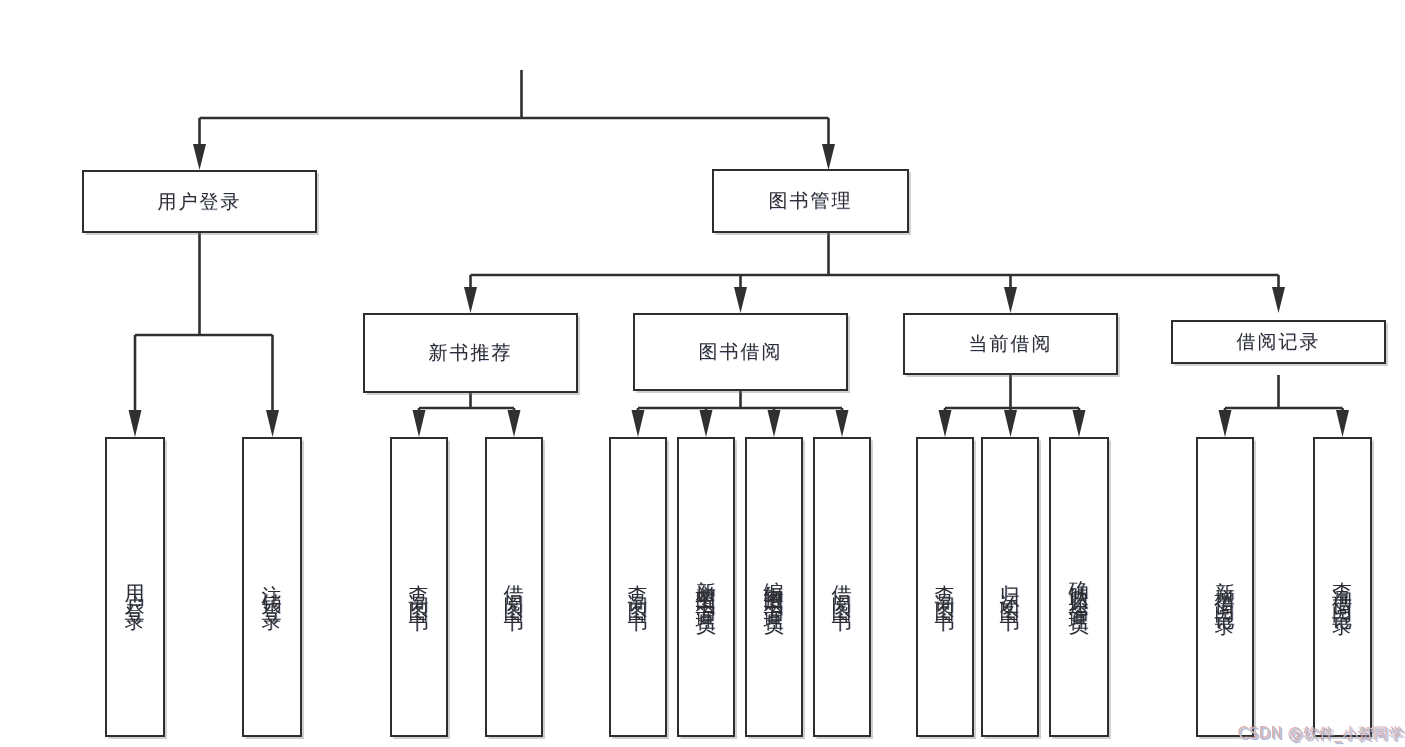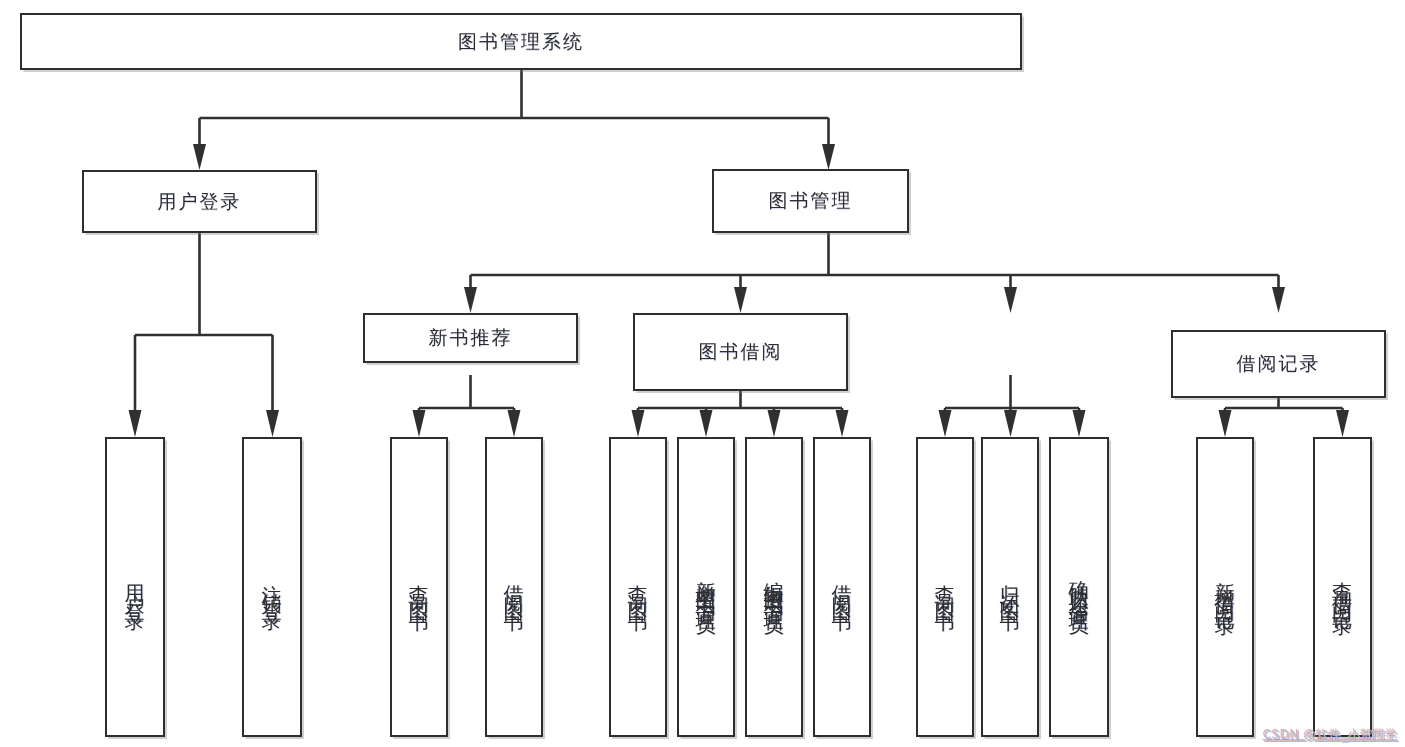--- a/index.html
+++ b/index.html
@@ -52,28 +52,27 @@
   .node.v .lbl {
     writing-mode: vertical-rl;
     text-orientation: mixed;
     font-size: 20px;
     letter-spacing: 9px;
     line-height: 1;
     text-shadow: 1px 0 0 rgba(90,120,200,0.25);
   }
   .watermark {
     position: absolute;
-    right: 7px;
+    right: 0;
     bottom: 3px;
-    font-size: 12px;
+    font-size: 15px;
     color: var(--wm);
     letter-spacing: 0.5px;
     white-space: nowrap;
     text-shadow: -1px -1px 0 rgba(216,106,106,0.55), 1px 1px 0 rgba(106,126,216,0.55);
-    text-decoration: underline;
   }
 </style>
 </head>
 <body>
 
 <div class="canvas">
 
   <svg class="connectors" viewBox="0 0 1405 747" xmlns="http://www.w3.org/2000/svg">
 
     <g>
@@ -117,38 +116,38 @@
       <polygon points="1079,437 1072.5,410 1085.5,410"></polygon>
     </g>
 
     <g>
       <path d="M1278.5,375 V408 M1225,408 H1342.5 M1225,408 V414 M1342.5,408 V414"></path>
       <polygon points="1225,437 1218.5,410 1231.5,410"></polygon>
       <polygon points="1342.5,437 1336,410 1349,410"></polygon>
     </g>
   </svg>
 
-  <div class="node h" style="left:20px;top:13px;width:1002px;height:57px">
-    <span class="lbl">图书管理系统</span>
-  </div>
 
   <div class="node h" style="left:82px;top:170px;width:235px;height:63px">
     <span class="lbl">用户登录</span>
   </div>
   <div class="node h" style="left:712px;top:169px;width:197px;height:64px">
     <span class="lbl">图书管理</span>
   </div>
 
-  <div class="node h" style="left:363px;top:313px;width:215px;height:50px">
+  <div class="node h" style="left:363px;top:313px;width:215px;height:80px">
     <span class="lbl">新书推荐</span>
   </div>
   <div class="node h" style="left:633px;top:313px;width:215px;height:78px">
     <span class="lbl">图书借阅</span>
   </div>
-  <div class="node h" style="left:1171px;top:330px;width:215px;height:68px">
+  <div class="node h" style="left:903px;top:313px;width:215px;height:62px">
+    <span class="lbl">当前借阅</span>
+  </div>
+  <div class="node h" style="left:1171px;top:320px;width:215px;height:44px">
     <span class="lbl">借阅记录</span>
   </div>
 
   <div class="node v" style="left:105px;top:437px;width:60px;height:300px">
     <span class="lbl">用户登录</span>
   </div>
   <div class="node v" style="left:242px;top:437px;width:60px;height:300px">
     <span class="lbl">注销登录</span>
   </div>
 

